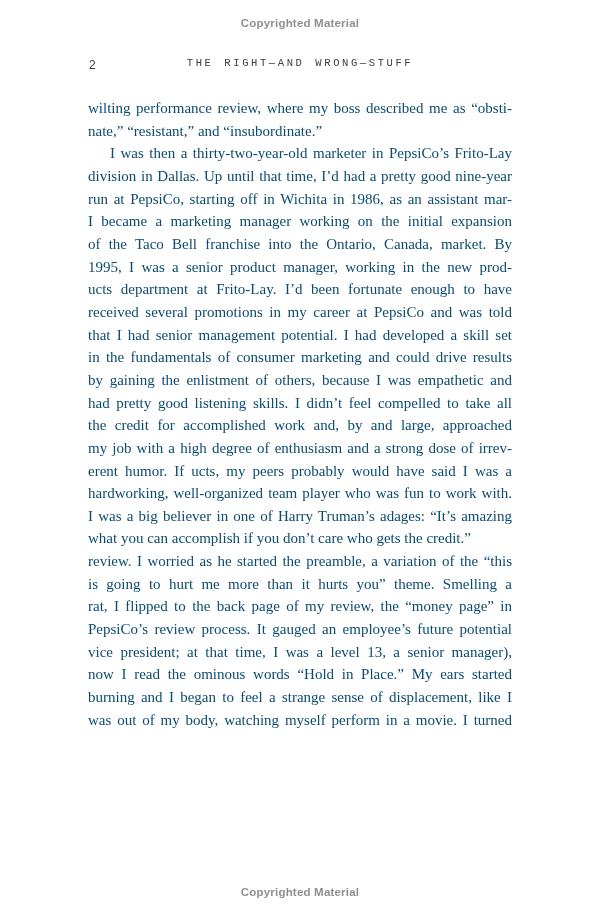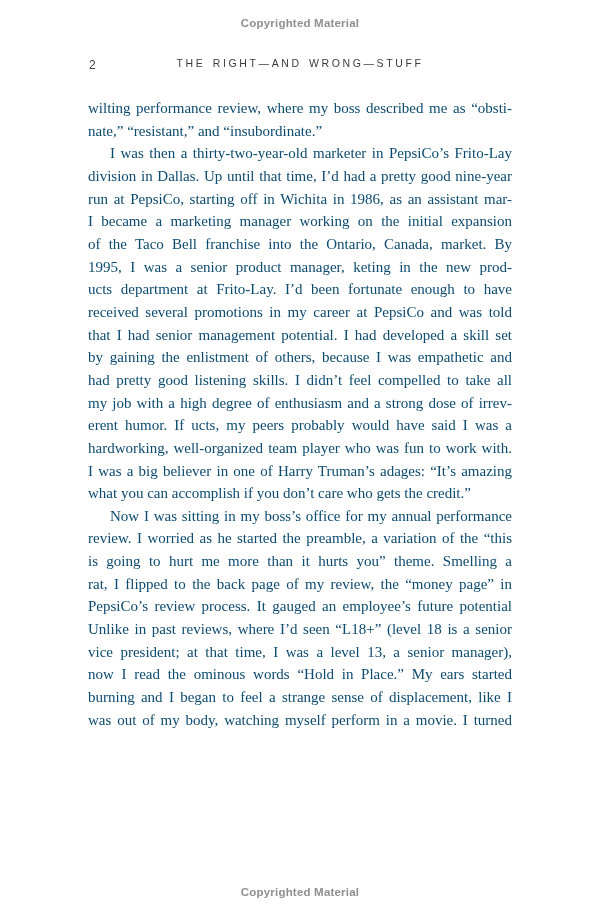--- a/index.html
+++ b/index.html
@@ -40,20 +40,21 @@
     font-size: 12px;
     letter-spacing: 0.5px;
   }
   .running {
     display: block;
     text-align: center;
     font-size: 10.5px;
     letter-spacing: 2.6px;
     word-spacing: 2px;
     color: #3c3c3c;
+    font-family: Liberation Mono, monospace;
   }
   .body-text {
     position: absolute;
     left: 88px;
     top: 97px;
     width: 424px;
     font-family: Liberation Serif, serif;
     font-size: 15px;
     color: #0c4a6e;
   }
@@ -80,37 +81,37 @@
   </div>
 
   <div class="body-text" id="body-text">
       <div class="line">wilting performance review, where my boss described me as “obsti-</div>
       <div class="line plain">nate,” “resistant,” and “insubordinate.”</div>
       <div class="line indent">I was then a thirty-two-year-old marketer in PepsiCo’s Frito-Lay</div>
       <div class="line">division in Dallas. Up until that time, I’d had a pretty good nine-year</div>
       <div class="line">run at PepsiCo, starting off in Wichita in 1986, as an assistant mar-</div>
       <div class="line">I became a marketing manager working on the initial expansion</div>
       <div class="line">of the Taco Bell franchise into the Ontario, Canada, market. By</div>
-      <div class="line">1995, I was a senior product manager, keting in the new prod-</div>
+      <div class="line">1995, I was a senior product manager, working in the new prod-</div>
       <div class="line">ucts department at Frito-Lay. I’d been fortunate enough to have</div>
       <div class="line">received several promotions in my career at PepsiCo and was told</div>
       <div class="line">that I had senior management potential. I had developed a skill set</div>
+      <div class="line">in the fundamentals of consumer marketing and could drive results</div>
       <div class="line">by gaining the enlistment of others, because I was empathetic and</div>
       <div class="line">had pretty good listening skills. I didn’t feel compelled to take all</div>
+      <div class="line">the credit for accomplished work and, by and large, approached</div>
       <div class="line">my job with a high degree of enthusiasm and a strong dose of irrev-</div>
       <div class="line">erent humor. If ucts, my peers probably would have said I was a</div>
       <div class="line">hardworking, well-organized team player who was fun to work with.</div>
       <div class="line">I was a big believer in one of Harry Truman’s adages: “It’s amazing</div>
       <div class="line plain">what you can accomplish if you don’t care who gets the credit.”</div>
-      <div class="line indent">Now I was sitting in my boss’s office for my annual performance</div>
       <div class="line">review. I worried as he started the preamble, a variation of the “this</div>
       <div class="line">is going to hurt me more than it hurts you” theme. Smelling a</div>
       <div class="line">rat, I flipped to the back page of my review, the “money page” in</div>
       <div class="line">PepsiCo’s review process. It gauged an employee’s future potential</div>
-      <div class="line">Unlike in past reviews, where I’d seen “L18+” (level 18 is a senior</div>
       <div class="line">vice president; at that time, I was a level 13, a senior manager),</div>
       <div class="line">now I read the ominous words “Hold in Place.” My ears started</div>
       <div class="line">burning and I began to feel a strange sense of displacement, like I</div>
       <div class="line">was out of my body, watching myself perform in a movie. I turned</div>
     </div>
 
   <div class="copyright bottom">Copyrighted Material</div>
 </div>
 
 </body></html>

